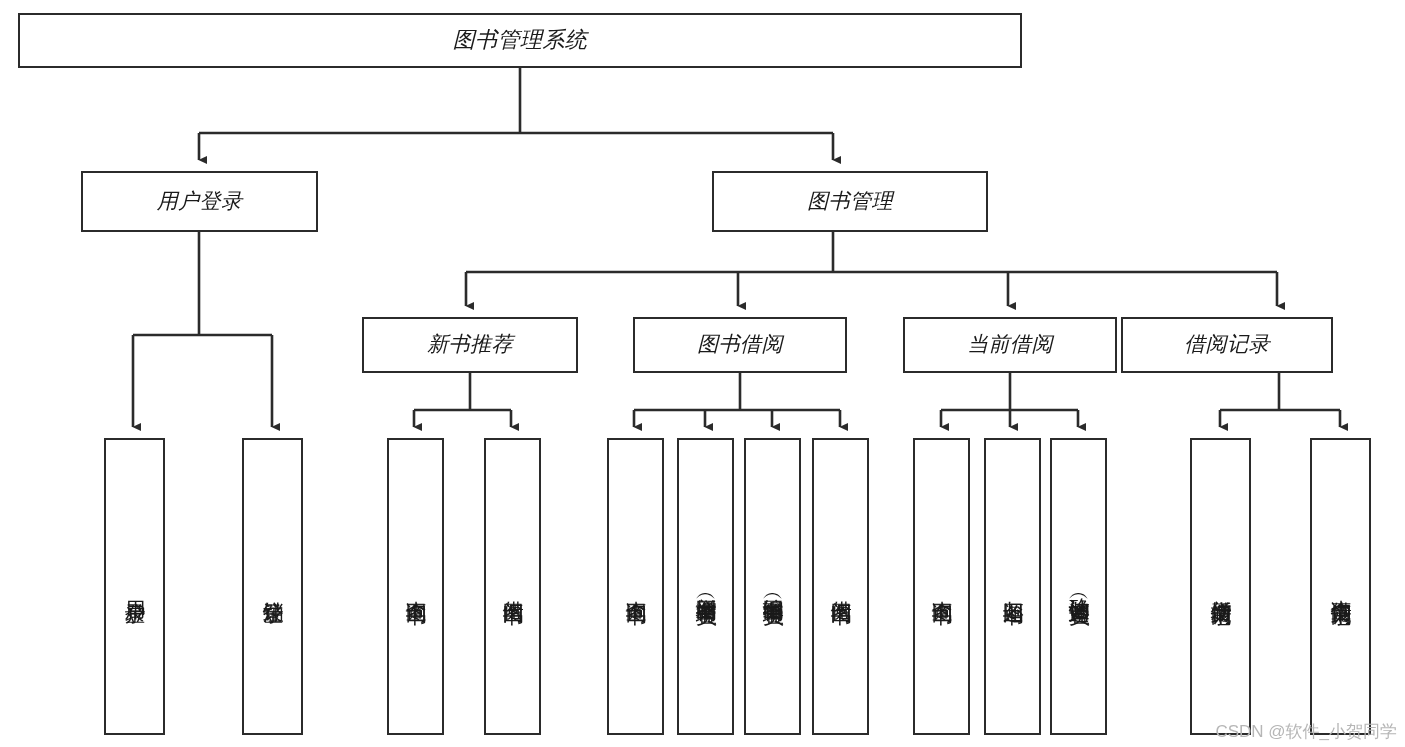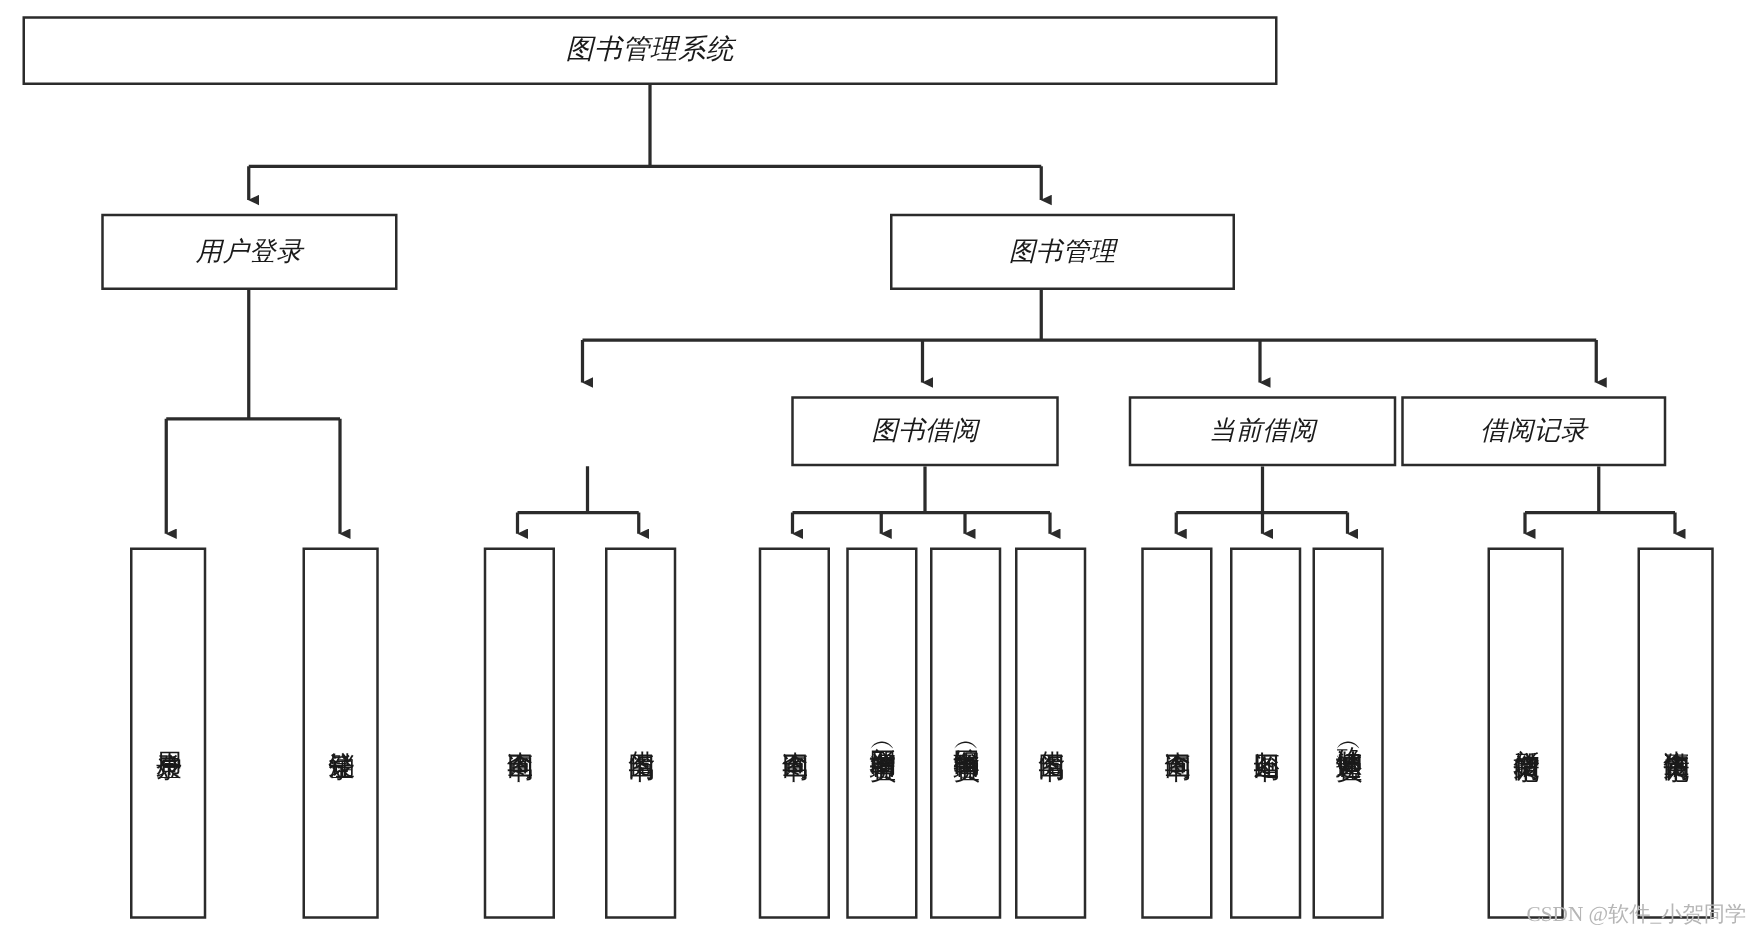--- a/index.html
+++ b/index.html
@@ -65,21 +65,21 @@
     white-space: nowrap;
     max-height: 270px;
   }
   #watermark {
     position: absolute;
     right: 8px;
     bottom: 4px;
     font-size: 17px;
     color: #b6b6b6;
     white-space: nowrap;
-    font-family: Liberation Serif, serif;
+    font-family: Liberation Sans, sans-serif;
   }
 </style>
 </head>
 <body>
 
 <div id="diagram-root">
 
   <svg id="edge-layer" viewBox="0 0 1405 747" width="1405" height="747" xmlns="http://www.w3.org/2000/svg">
     <defs>
       <marker id="arrowhead" markerWidth="9" markerHeight="9" refX="4.2" refY="8.4" orient="auto" markerUnits="userSpaceOnUse">
@@ -135,20 +135,23 @@
     <span class="label">图书管理系统</span>
   </div>
 
   <div class="node node-h" style="left:81px; top:171px; width:237px; height:61px;">
     <span class="label">用户登录</span>
   </div>
   <div class="node node-h" style="left:712px; top:171px; width:276px; height:61px;">
     <span class="label">图书管理</span>
   </div>
 
+  <div class="node node-h" style="left:362px; top:317px; width:216px; height:56px;">
+    <span class="label">新书推荐</span>
+  </div>
   <div class="node node-h" style="left:633px; top:317px; width:214px; height:56px;">
     <span class="label">图书借阅</span>
   </div>
   <div class="node node-h" style="left:903px; top:317px; width:214px; height:56px;">
     <span class="label">当前借阅</span>
   </div>
   <div class="node node-h" style="left:1121px; top:317px; width:212px; height:56px;">
     <span class="label">借阅记录</span>
   </div>
 

